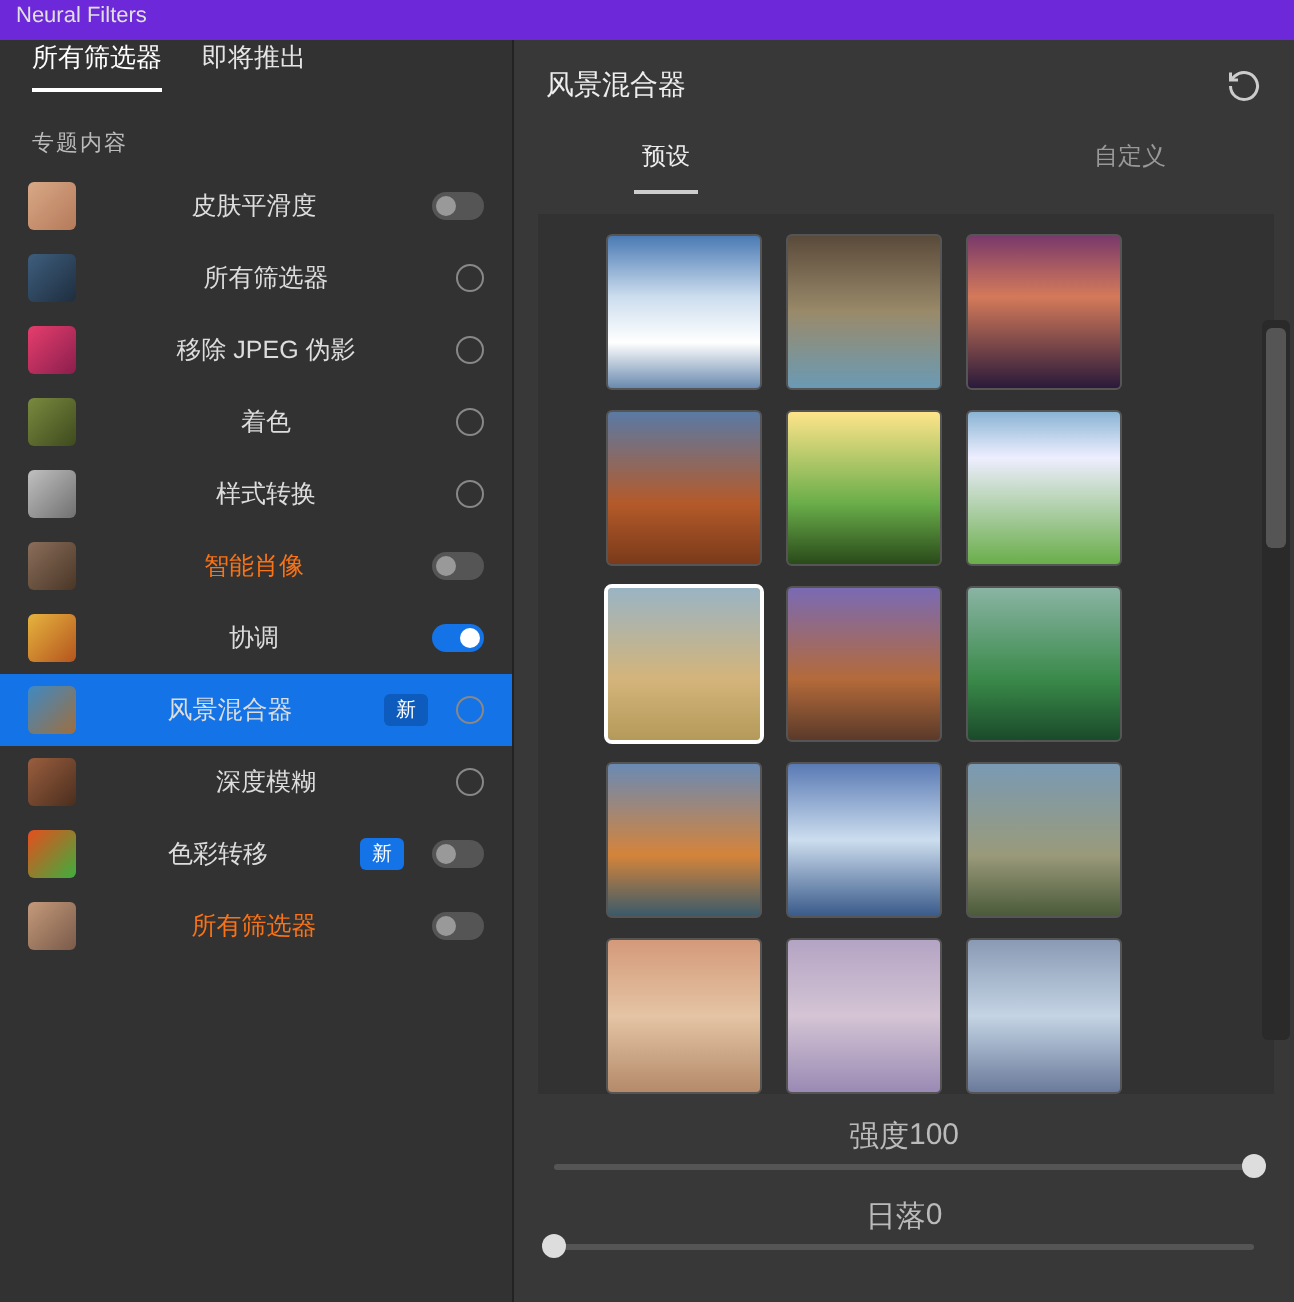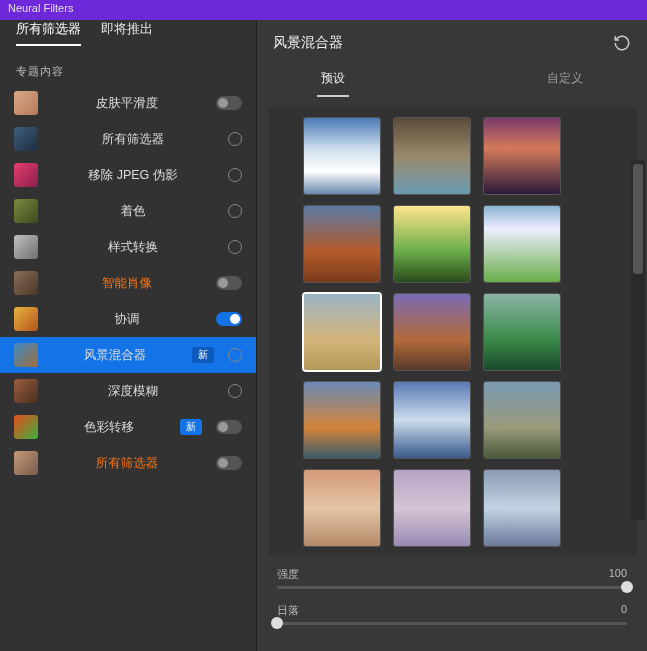--- a/index.html
+++ b/index.html
@@ -128,22 +128,22 @@
   cursor: pointer;
   border: 1px solid #555;
 }
 .preset.selected { outline: 2px solid #fff; outline-offset: -1px; }
 .sliders {
   padding: 12px 20px;
   background: #383838;
 }
 .slider-row { margin-bottom: 14px; }
 .slider-labels {
-  display: flex; justify-content: space-between;
-  font-size: 11px; color: #bbb; margin-bottom: 4px;
+  display: flex; justify-content: center;
+  font-size: 15px; color: #bbb; margin-bottom: 4px;
 }
 .slider-track {
   height: 3px; background: #555; border-radius: 2px;
   position: relative;
 }
 .slider-thumb {
   position: absolute;
   width: 12px; height: 12px;
   background: #ddd; border-radius: 50%;
   top: -5px;

